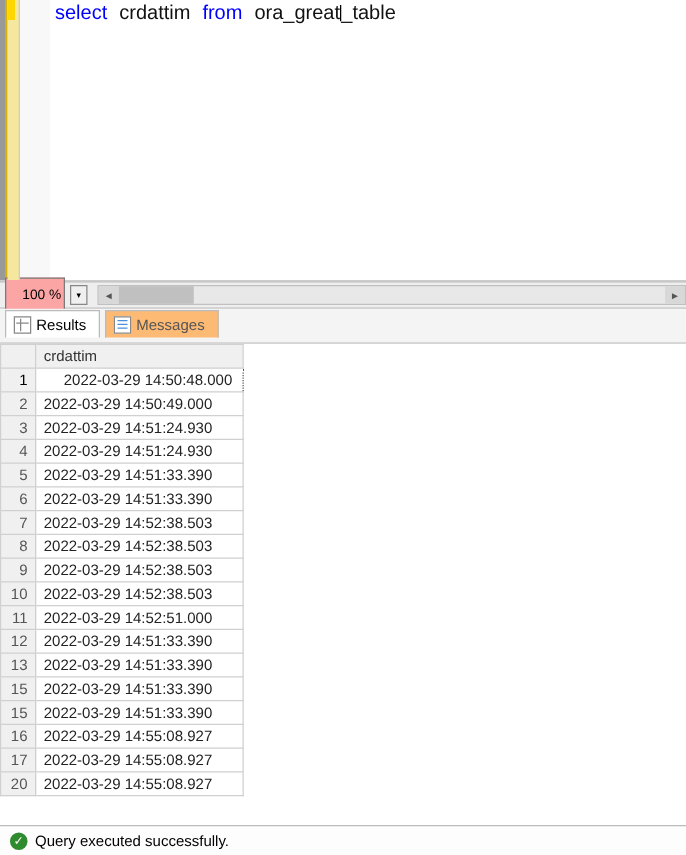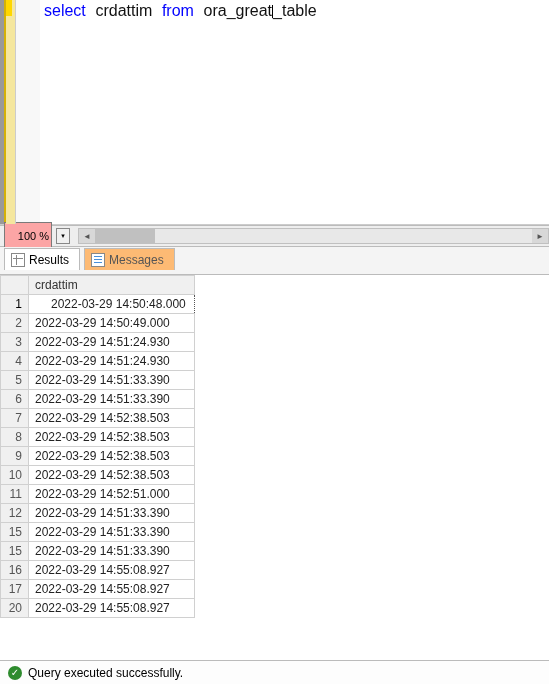--- a/index.html
+++ b/index.html
@@ -132,20 +132,24 @@
         </tr>
         <tr>
           <th class="rowhdr">11</th>
           <td class="val">2022-03-29 14:52:51.000</td>
         </tr>
         <tr>
           <th class="rowhdr">12</th>
           <td class="val">2022-03-29 14:51:33.390</td>
         </tr>
         <tr>
+          <th class="rowhdr">13</th>
+          <td class="val">2022-03-29 14:51:33.390</td>
+        </tr>
+        <tr>
           <th class="rowhdr">15</th>
           <td class="val">2022-03-29 14:51:33.390</td>
         </tr>
         <tr>
           <th class="rowhdr">15</th>
           <td class="val">2022-03-29 14:51:33.390</td>
         </tr>
         <tr>
           <th class="rowhdr">16</th>
           <td class="val">2022-03-29 14:55:08.927</td>

